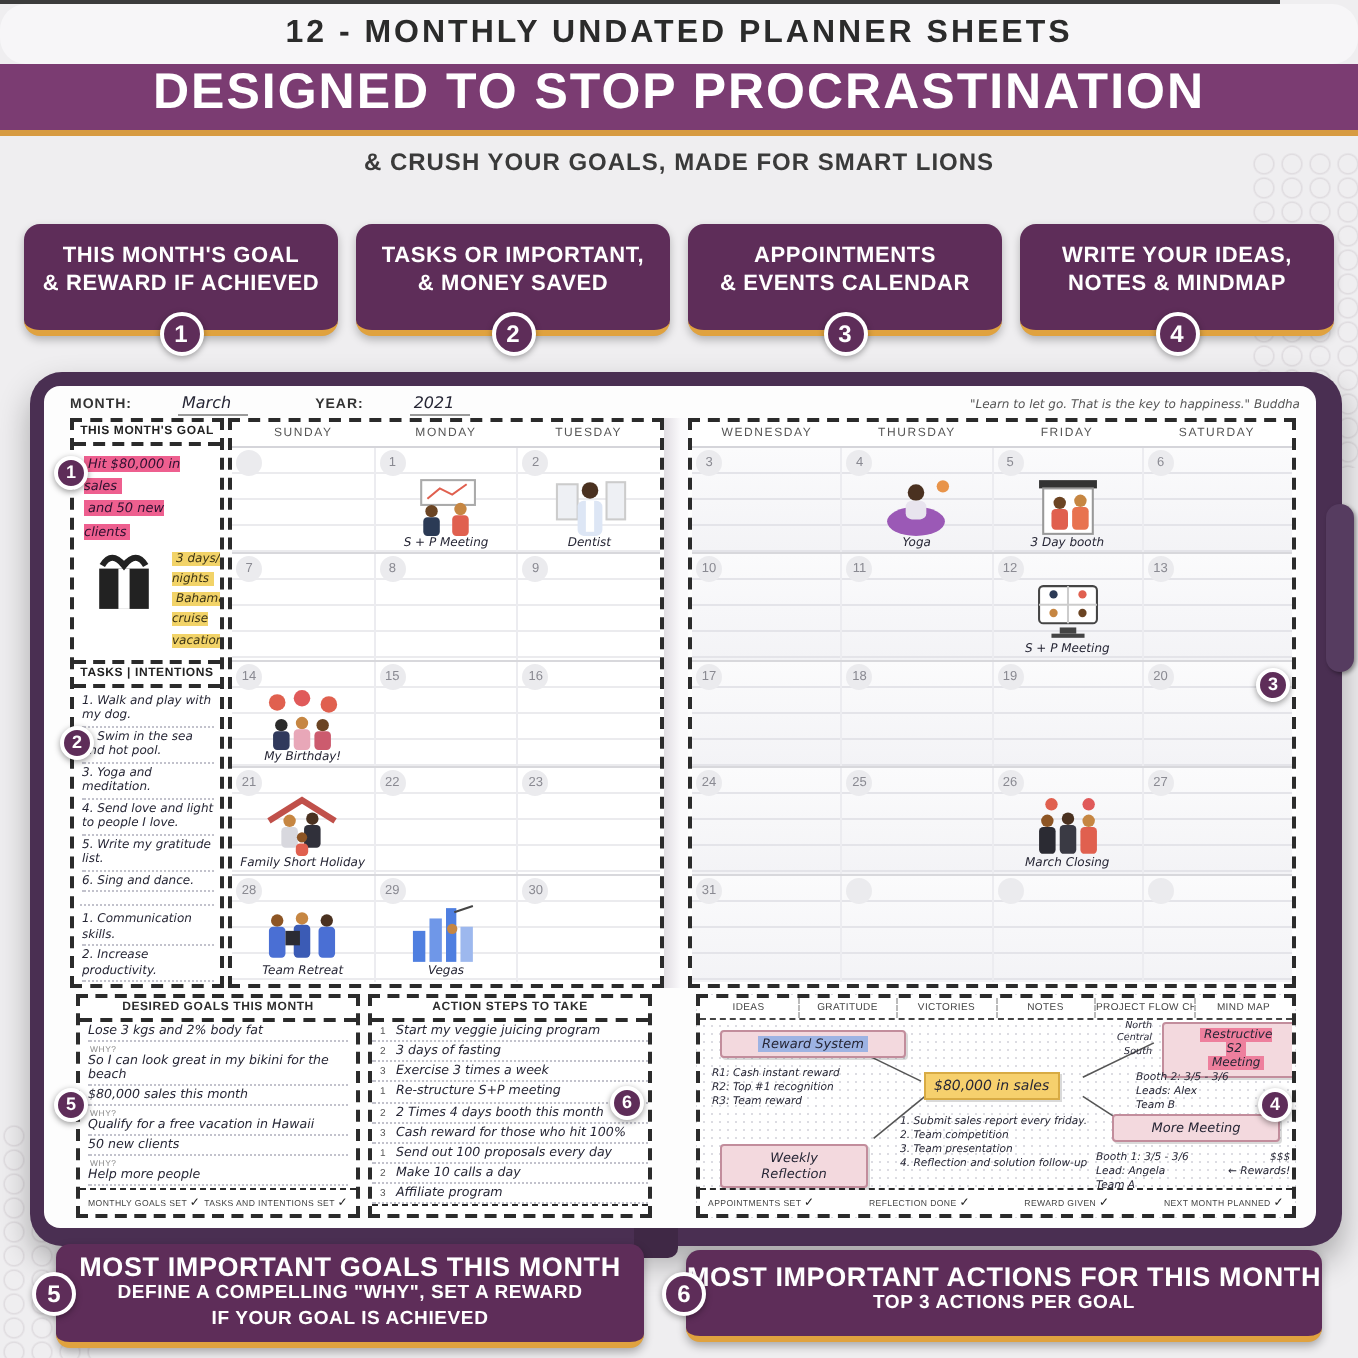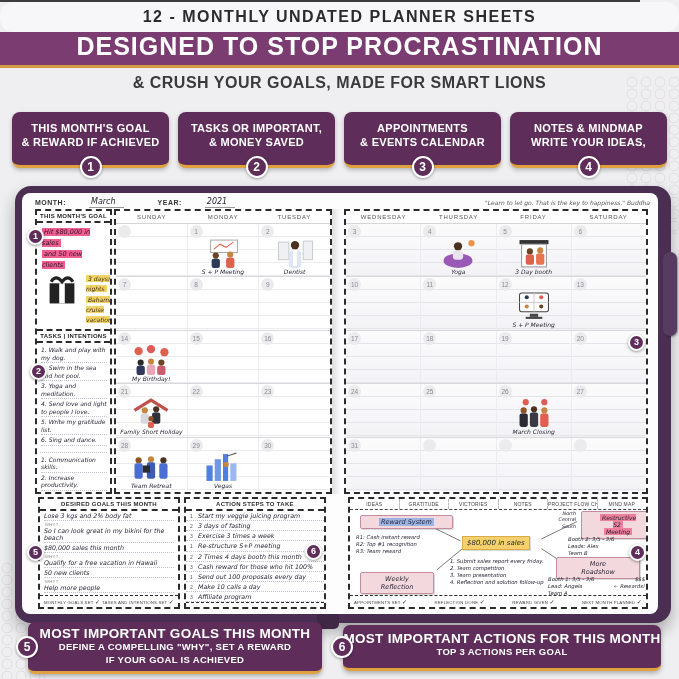--- a/index.html
+++ b/index.html
@@ -17,21 +17,21 @@
   #topline-rule { position:absolute; left:0; top:0; width:640px; height:2px; background:#3c3c3c; }
 
   
   #top-strip { position:absolute; left:0; top:2px; width:100%; height:30px; background:#f7f6f8;
                display:flex; align-items:center; justify-content:center;border-radius:13px; }
   #top-strip .t { font-size:16px; font-weight:bold; letter-spacing:1.5px; color:#2b2b2b; }
   #banner { position:absolute; left:0; top:32px; width:100%; height:36px; background:#7b3c72;
             border-bottom:3px solid #d79b42; display:flex; justify-content:center; }
   #banner .t { color:#fff; font-size:25px; font-weight:bold; letter-spacing:1px; }
   #subtitle { position:absolute; left:0; top:74px; width:100%; text-align:center;
-              font-size:16px; font-weight:bold; letter-spacing:.5px; color:#3a3a3a; }
+              font-size:12px; font-weight:bold; letter-spacing:.5px; color:#3a3a3a; }
 
   
   #badges { position:absolute; left:12px; top:112px; width:655px; display:flex; gap:9px; z-index:3; }
   .badge { position:relative; flex:1; background:#5e2d59; border-radius:8px;
            border-bottom:3px solid #e0a23f; padding:9px 3px 15px 3px; text-align:center;
            box-shadow:0 2px 4px rgba(0,0,0,.25); }
   .badge .l { color:#fff; font-size:11px; font-weight:bold; letter-spacing:.3px; line-height:1.3; }
   .numcirc { position:absolute; left:50%; bottom:-13px; transform:translateX(-50%);
              width:22px; height:22px; border-radius:50%; background:#5e2d59; border:2px solid #fff;
              color:#fff; font-size:12px; font-weight:bold; line-height:18px; text-align:center;
@@ -167,22 +167,22 @@
     <div class="l">TASKS OR IMPORTANT,</div>
     <div class="l">&amp; MONEY SAVED</div>
     <div class="numcirc">2</div>
   </div>
   <div class="badge">
     <div class="l">APPOINTMENTS</div>
     <div class="l">&amp; EVENTS CALENDAR</div>
     <div class="numcirc">3</div>
   </div>
   <div class="badge">
+    <div class="l">WRITE YOUR IDEAS,</div>
     <div class="l">NOTES &amp; MINDMAP</div>
-    <div class="l">WRITE YOUR IDEAS,</div>
     <div class="numcirc">4</div>
   </div>
 </div>
 
 <div id="planner">
   <div id="pen-tab"></div>
   <div id="clasp"></div>
 
   <div id="page">
 
@@ -576,21 +576,21 @@
         </div>
         <div class="mm-node hand" style="left:231px; top:1px; font-size:6px; line-height:1.2;">
           <span class="hl-rose">Restructive S2</span><br>
           <span class="hl-rose">Meeting</span>
         </div>
         <div class="mm-text hand" style="left:218px; top:26px;">
           <div>Booth 2: 3/5 - 3/6</div>
           <div>Leads: Alex</div>
           <div>Team B</div>
         </div>
-        <div class="mm-node hand" style="left:206px; top:47px; width:84px;">More Roadshow</div>
+        <div class="mm-node hand" style="left:206px; top:47px; width:84px;">More Meeting</div>
         <div class="mm-text hand" style="left:198px; top:66px;">
           <div>Booth 1: 3/5 - 3/6</div>
           <div>Lead: Angela</div>
           <div>Team A</div>
         </div>
         <div class="mm-text hand" style="left:264px; top:66px; text-align:right;">
           <div>$$$</div>
           <div><span>←</span> <span>Rewards!</span></div>
         </div>
         <div class="mm-node hand" style="left:10px; top:62px; width:74px;">Weekly Reflection</div>

